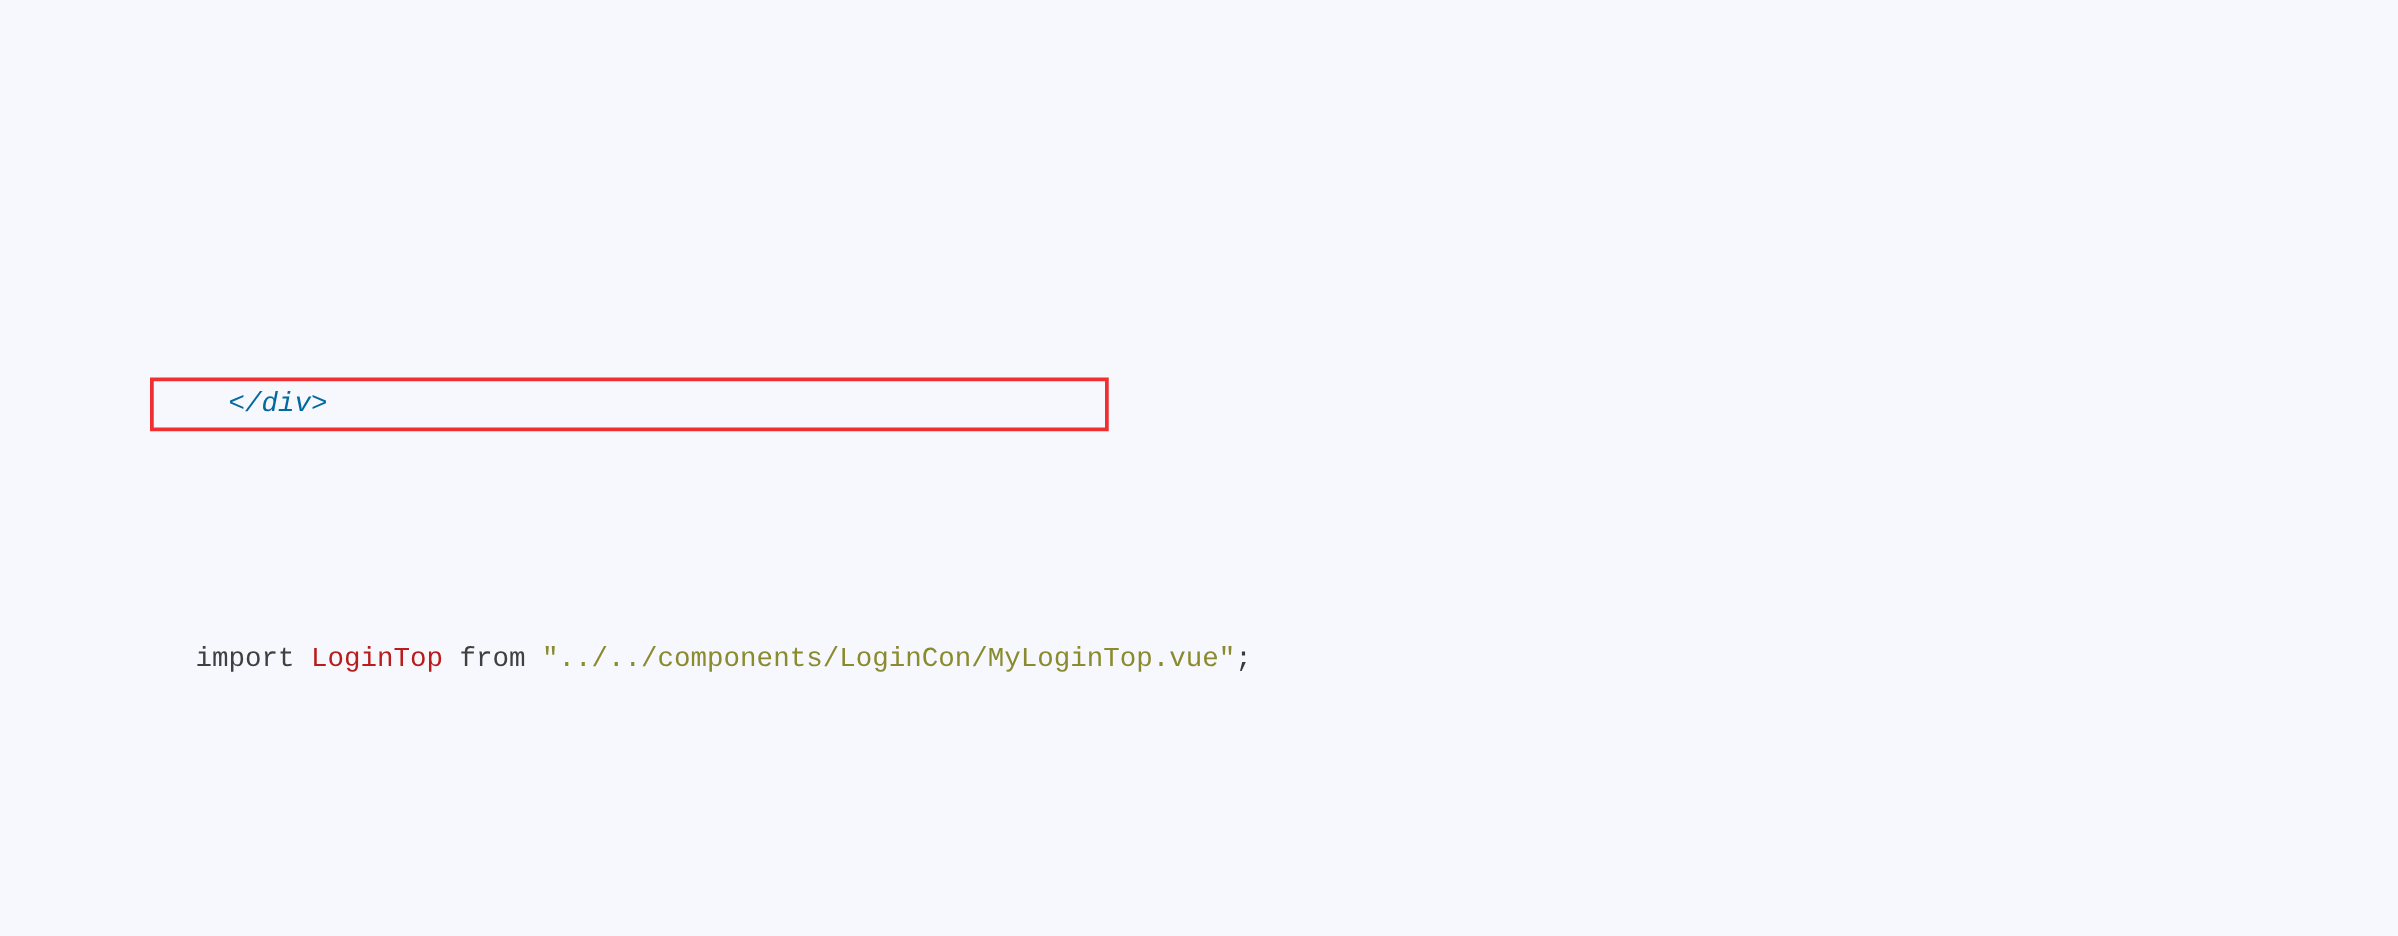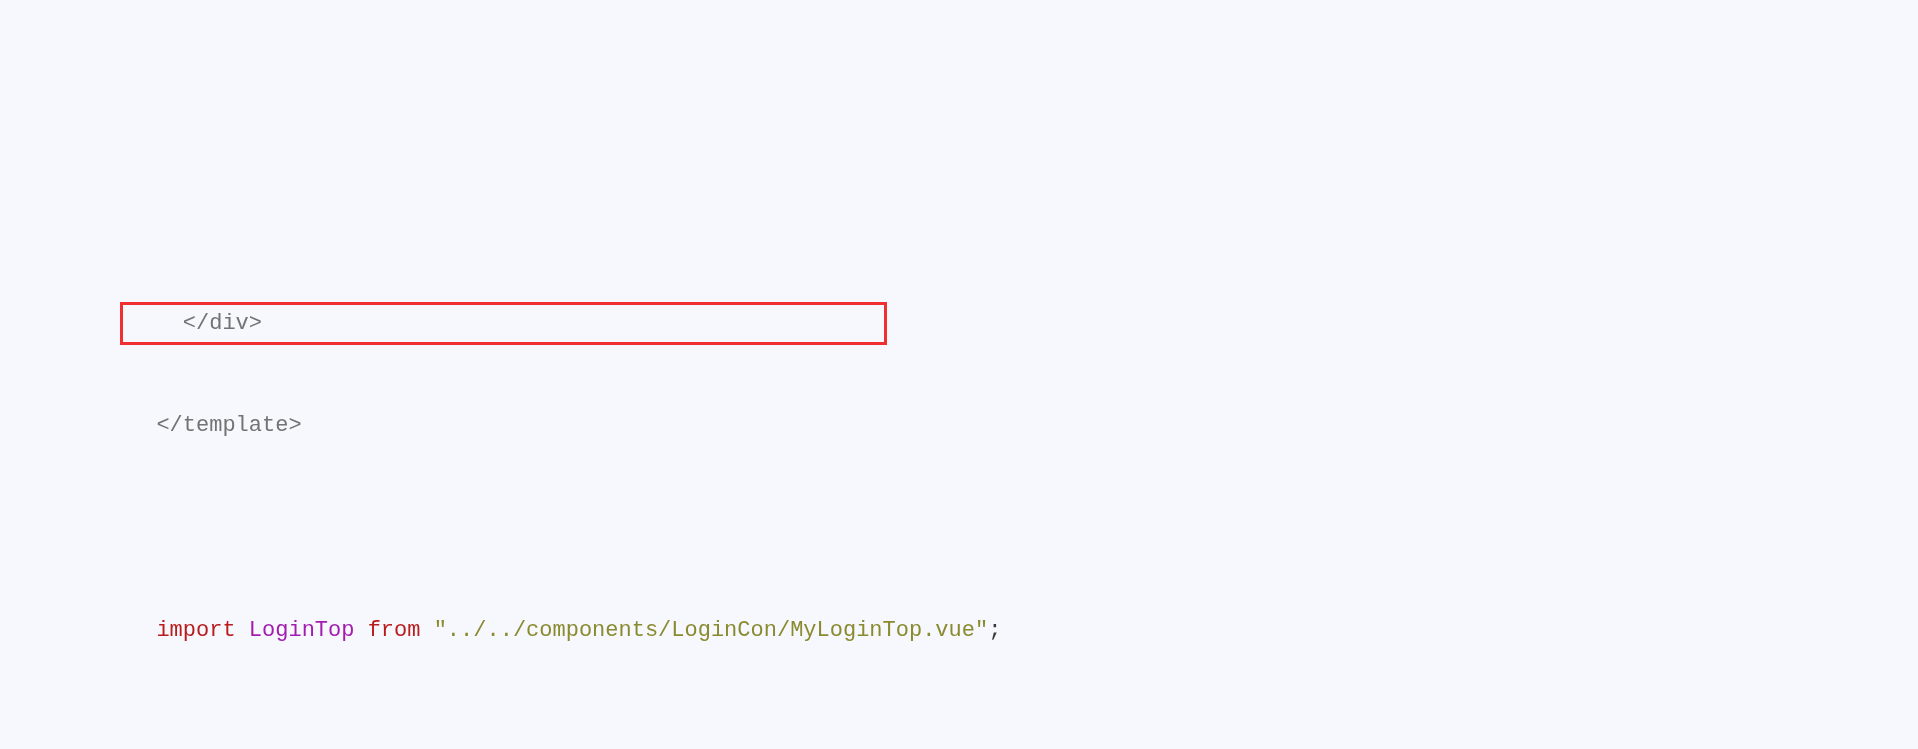--- a/index.html
+++ b/index.html
@@ -24,38 +24,37 @@
       display: block;
       min-height: 34px;
       position: relative;
     }
     .highlight-box {
       position: absolute;
       border: 3px solid #f03030;
       pointer-events: none;
       z-index: 10;
     }
-    .tag { color: #737373; }
-    .keyword { color: #b91c1c; }
-    .identifier { color: #a21caf; }
+    .tag { color: #0369a1; font-style: italic; }
+    .keyword { color: #404040; }
+    .identifier { color: #b91c1c; }
     .string { color: #8a8a2f; }
     .punct { color: #3a3a3a; }
     .indent { color: transparent; }
   </style>
 </head>
 <body>
 
 
 
 <div class="code-container">
 
   <div class="highlight-box" style="top:166px;left:120px;width:767px;height:43px;"></div>
 
   <span class="code-line"><span class="indent">    </span><span class="tag">&lt;/div&gt;</span></span>
-  <span class="code-line"><span class="indent">  </span><span class="tag">&lt;/template&gt;</span></span>
   <span class="code-line"> </span>
   <span class="code-line"><span class="indent">  </span><span class="keyword">import</span> <span class="identifier">LoginTop</span> <span class="keyword">from</span> <span class="string">"../../components/LoginCon/MyLoginTop.vue"</span><span class="punct">;</span></span>
   
   
   
   
   
   
   
   

